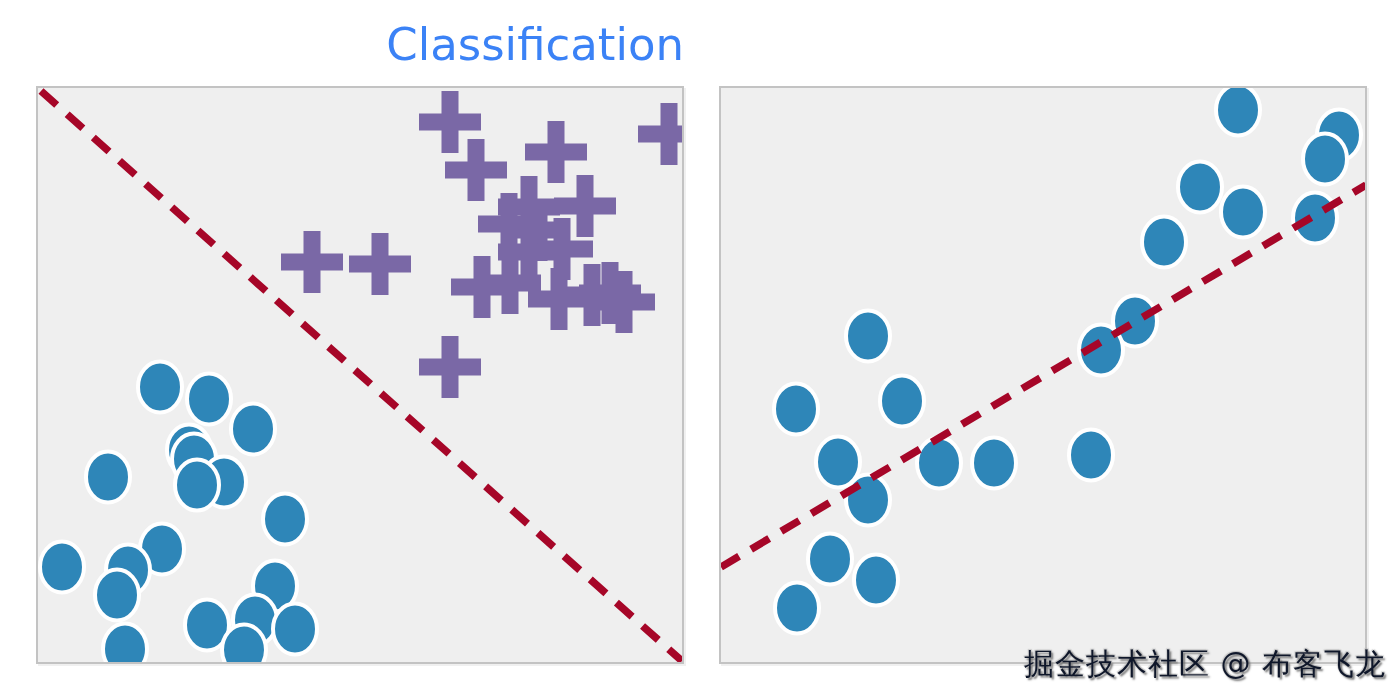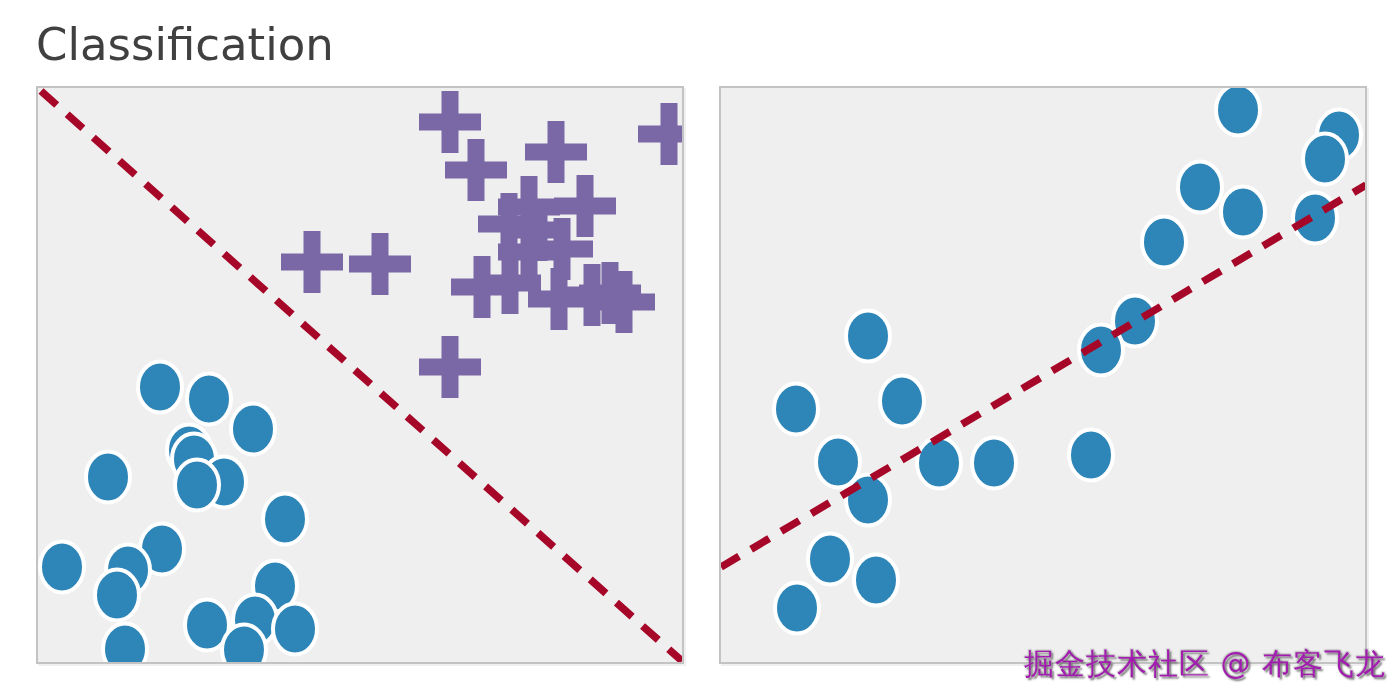--- a/index.html
+++ b/index.html
@@ -2,35 +2,35 @@
 <html><head>
 <meta charset="utf-8">
 <style>
   html,body{margin:0;padding:0;background:#ffffff;}
   .figure{
     position:relative;width:1400px;height:700px;background:#ffffff;
     font-family:"DejaVu Sans","Liberation Sans",sans-serif;overflow:hidden;
   }
   .chart-title{
     position:absolute;top:14px;height:62px;line-height:62px;
-    font-size:45px;color:#404040;text-align:left;white-space:nowrap;
+    font-size:45px;color:#3b82f6;text-align:right;white-space:nowrap;
   }
   #title-left{left:36px;width:648px;}
   #title-right{left:719px;width:648px;}
   .axes{
     position:absolute;top:86px;width:648px;height:578px;
     background:#EFEFEF;border:2px solid #c3c3c3;box-sizing:border-box;
     box-shadow:2px 2px 0 rgba(0,0,0,0.06);
   }
   #axes-left{left:36px;}
   #axes-right{left:719px;}
   .axes svg{display:block;width:100%;height:100%;}
   .watermark{
     position:absolute;top:644px;right:14px;white-space:nowrap;
-    font-size:30px;letter-spacing:1px;color:#a21caf;
+    font-size:30px;letter-spacing:1px;color:#0f172a;
     text-shadow:2px 2px 2px rgba(105,105,105,0.9),
                 -1px -1px 1px rgba(170,170,170,0.55),
                  1px -1px 1px rgba(150,150,150,0.4);
   }
 </style>
 </head>
 <body>
 
 <div class="figure">
 

